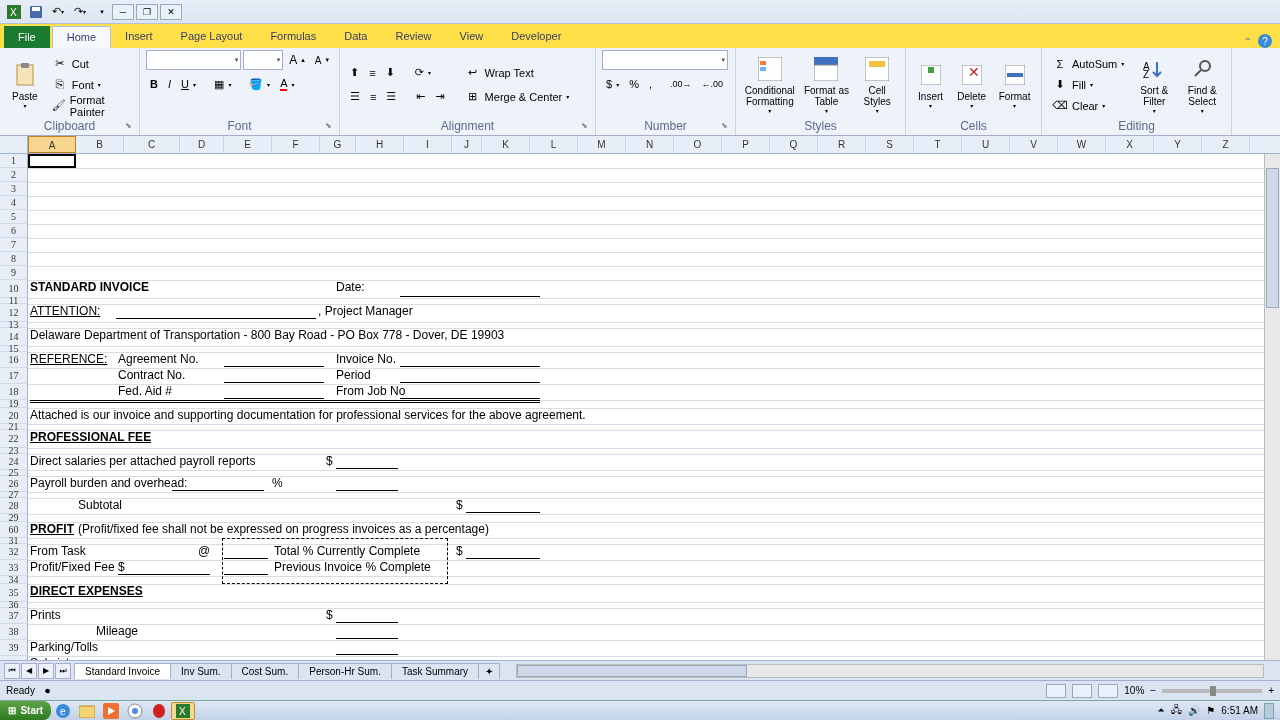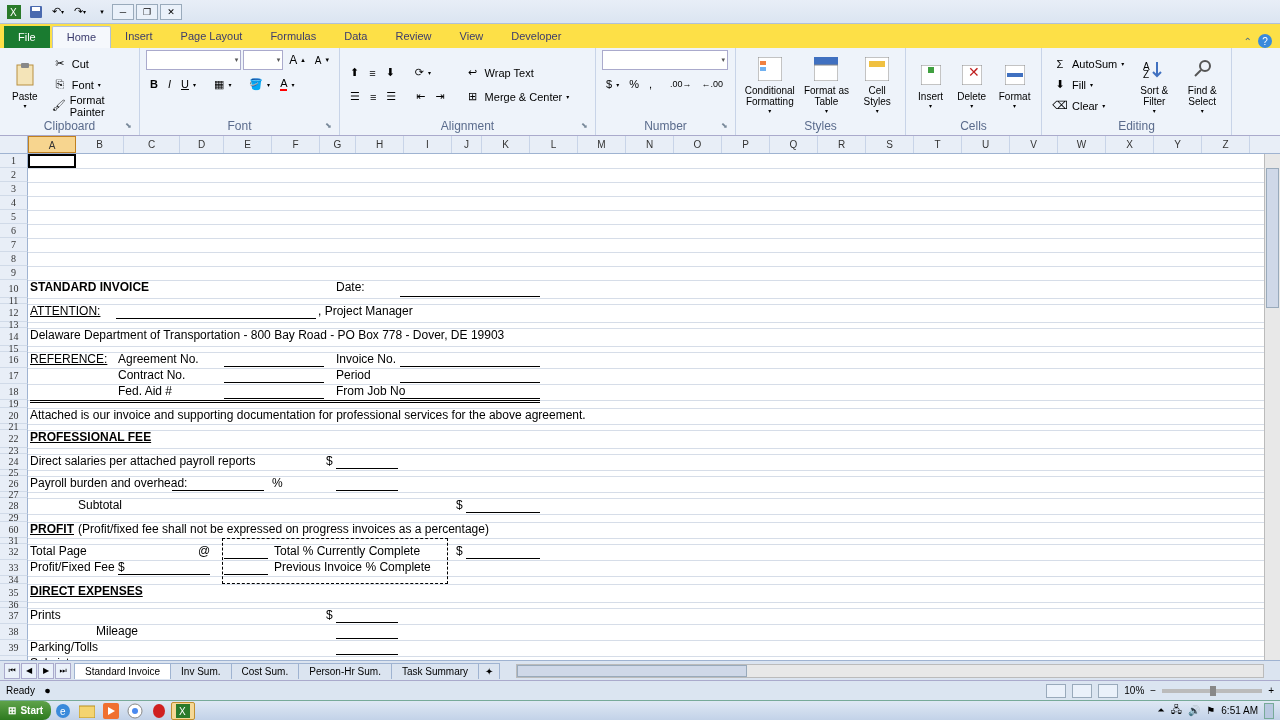--- a/index.html
+++ b/index.html
@@ -512,21 +512,21 @@
       <div class="txt" style="top: 322px; left: 30px;">Payroll burden and overhead:</div>
       <div class="line" style="top: 336px; left: 172px; width: 92px;"></div>
       <div class="txt" style="top: 322px; left: 272px;">%</div>
       <div class="line" style="top: 336px; left: 336px; width: 62px;"></div>
       <div class="txt" style="top: 344px; left: 78px;">Subtotal</div>
       <div class="txt" style="top: 344px; left: 456px;">$</div>
       <div class="line" style="top: 358px; left: 466px; width: 74px;"></div>
       <div class="txt b u" style="top: 368px; left: 30px;">PROFIT</div>
       <div class="txt" style="top: 368px; left: 78px;">(Profit/fixed fee shall not be expressed on progress invoices as a percentage)</div>
       <div style="position: absolute; left: 222px; top: 384px; width: 226px; height: 46px; border: 1px dashed rgb(0, 0, 0);"></div>
-      <div class="txt" style="top: 390px; left: 30px;">Total Page</div>
+      <div class="txt" style="top: 390px; left: 30px;">From Task</div>
       <div class="txt" style="top: 390px; left: 198px;">@</div>
       <div class="line" style="top: 404px; left: 224px; width: 44px;"></div>
       <div class="txt" style="top: 390px; left: 274px;">Total % Currently Complete</div>
       <div class="txt" style="top: 390px; left: 456px;">$</div>
       <div class="line" style="top: 404px; left: 466px; width: 74px;"></div>
       <div class="txt" style="top: 406px; left: 30px;">Profit/Fixed Fee $</div>
       <div class="line" style="top: 420px; left: 118px; width: 92px;"></div>
       <div class="line" style="top: 420px; left: 224px; width: 44px;"></div>
       <div class="txt" style="top: 406px; left: 274px;">Previous Invoice % Complete</div>
       <div class="txt b u" style="top: 430px; left: 30px;">DIRECT EXPENSES</div>

